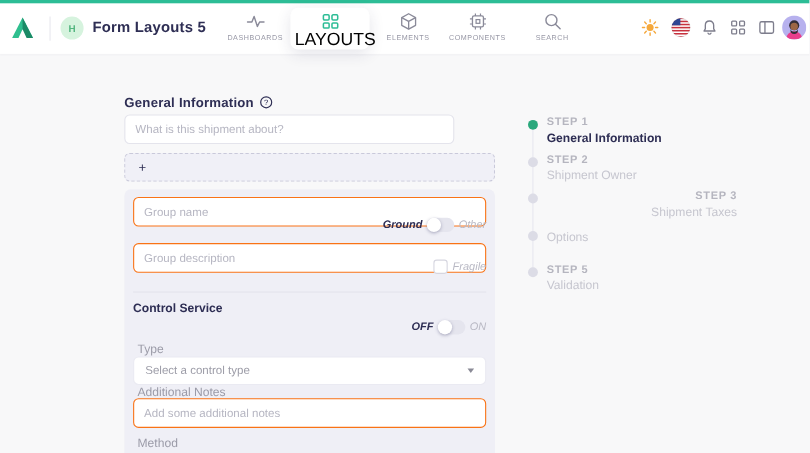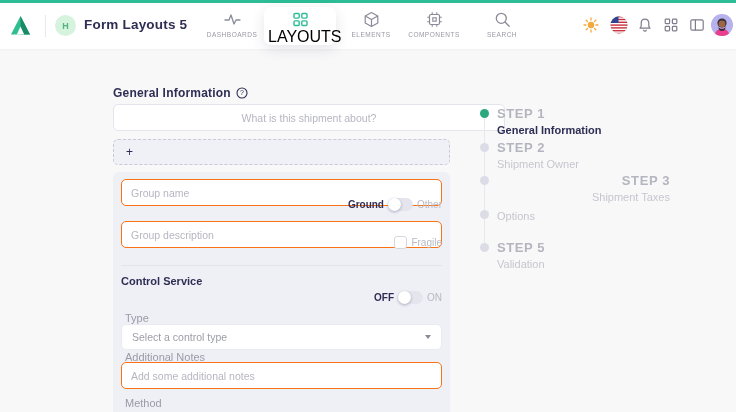--- a/index.html
+++ b/index.html
@@ -34,34 +34,34 @@
   .ri-cols{left:689px;}
   .ri-avatar{left:711px;top:11px;}
 
   
   .heading-row{position:absolute;left:113px;top:86px;display:flex;align-items:center;gap:5px;}
   .heading-row h2{margin:0;font-size:12px;font-weight:700;color:#2e2e54;letter-spacing:.2px;}
   .txt-input{box-sizing:border-box;height:27px;border:1px solid #e4e4ec;border-radius:5px;
              background:#fff;font-size:10.5px;color:#55556b;padding:0 9px;outline:none;
              font-family:"Liberation Sans",sans-serif;}
   .txt-input::placeholder{color:#b6b6c2;}
-  .about-input{position:absolute;left:113px;top:104px;width:392px;text-align:center;}
+  .about-input{position:absolute;left:113px;top:104px;width:300px;}
   .add-group-btn{position:absolute;left:113px;top:139px;width:337px;height:26px;box-sizing:border-box;
                  background:#f0f0f7;border:1px dashed #c9c9da;border-radius:5px;cursor:pointer;
                  display:flex;align-items:center;padding:0 12px;gap:9px;
                  font-family:"Liberation Sans",sans-serif;}
   .add-group-btn .plus{font-size:12px;color:#2e2e54;font-weight:400;}
   .add-group-btn .albl{font-size:10.5px;font-weight:700;color:#2e2e54;}
 
   .group-panel{position:absolute;left:113px;top:172px;width:337px;height:252px;
                background:#efeff6;border-radius:6px;}
   .group-panel .txt-input{border:1px solid #f97316;}
   .gp-name{position:absolute;left:8px;top:7px;width:321px;}
   .gp-desc{position:absolute;left:8px;top:49px;width:321px;}
-  .row-right{position:absolute;right:8px;display:flex;align-items:center;gap:4px;}
+  .row-right{position:absolute;right:8px;display:flex;align-items:center;gap:4px;font-style:italic;}
   .row-mode{top:26px;}
   .row-fragile{top:64px;}
   .row-onoff{top:119px;}
   .lbl-strong{font-size:10px;font-weight:700;color:#2e2e54;}
   .lbl-muted{font-size:10px;color:#b9b9c4;}
   .toggle{position:relative;width:25px;height:13px;border-radius:7px;background:#e5e5ee;
           cursor:pointer;flex:0 0 auto;}
   .toggle .knob{position:absolute;left:0;top:0;width:13px;height:13px;border-radius:50%;
                 background:#fff;box-shadow:0 1px 3px rgba(40,40,90,.35);}
   .checkbox{width:13px;height:13px;background:#fff;border:1px solid #d6d6e0;border-radius:3px;
@@ -79,21 +79,21 @@
   .caret{width:0;height:0;border-left:3.5px solid transparent;border-right:3.5px solid transparent;
          border-top:4px solid #8a8a96;}
   .gp-notes{position:absolute;left:8px;top:190px;width:321px;}
 
   
   .step-line{position:absolute;left:484px;top:116px;width:1px;height:133px;background:#e7e7ef;}
   .step{position:absolute;left:480px;width:190px;cursor:pointer;}
   .step .dot{position:absolute;left:0;top:3px;width:9px;height:9px;border-radius:50%;background:#dcdce6;}
   .step.active .dot{background:#2aa87c;}
   .step .texts{margin-left:17px;}
-  .step-label{font-size:13px;font-weight:700;letter-spacing:.6px;color:#b5b5bf;}
+  .step-label{font-size:10px;font-weight:700;letter-spacing:.6px;color:#b5b5bf;}
   .step-title{font-size:11px;color:#c6c6cf;margin-top:3px;}
   .step.active .step-title{color:#2e2e54;font-weight:700;}
   .step-1{top:106px;} .step-2{top:140px;} .step-3{top:173px;text-align:right;} .step-4{top:207px;} .step-5{top:240px;}
 
   svg{display:block;}
 </style>
 </head>
 <body>
 
 <div class="page">

